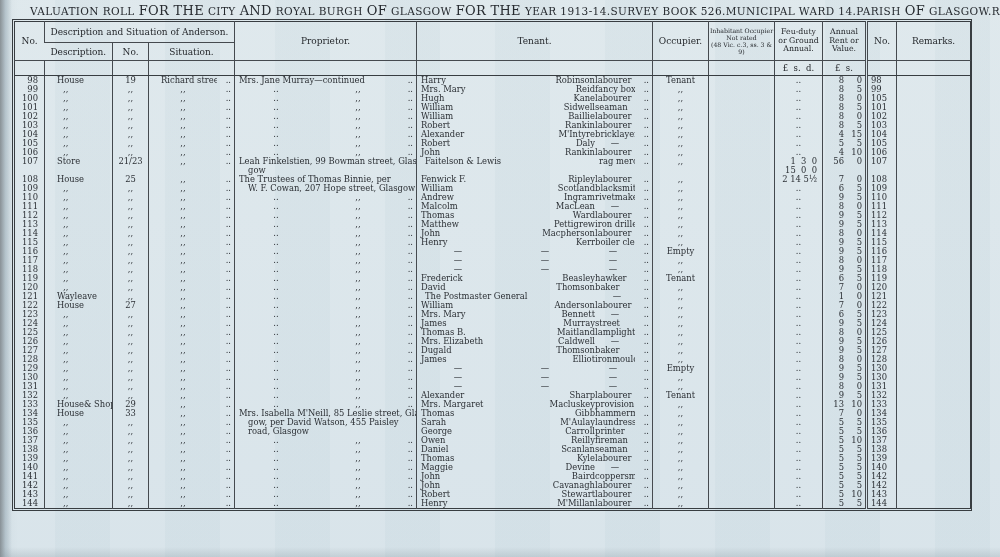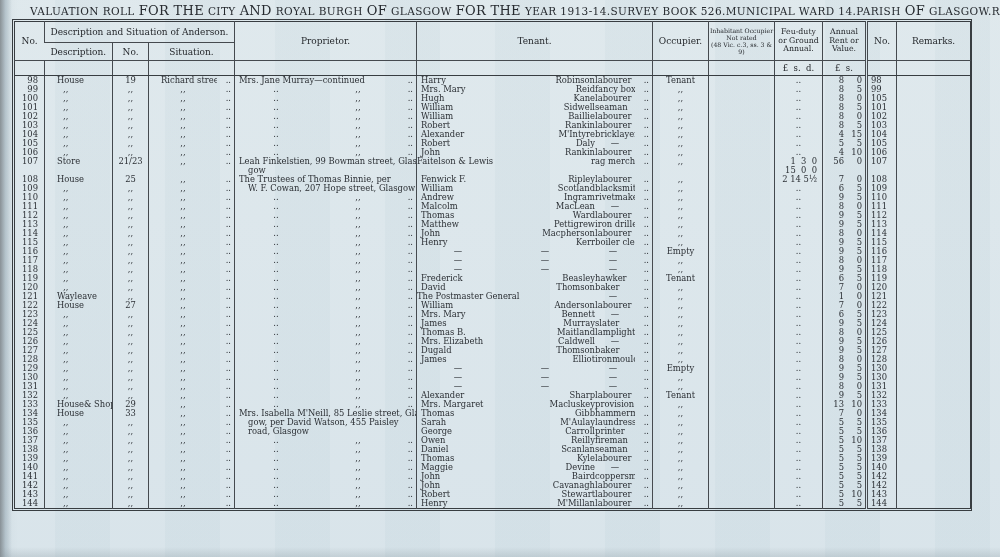--- a/index.html
+++ b/index.html
@@ -44,21 +44,21 @@
   .dn{text-align:center;}
   .cflex{display:flex;}
   .sname{flex:1;padding-left:12px;overflow:hidden;white-space:nowrap;}
   .sname.mid{text-align:center;padding-left:0;}
   .dots{width:14px;text-align:right;padding-right:3px;}
   .pda{flex:1;text-align:center;}
   .pline{padding-left:4px;white-space:nowrap;overflow:hidden;}
   .pline.ind{padding-left:13px;}
   .tf{width:82px;padding-left:4px;overflow:hidden;white-space:nowrap;}
   .tl{width:92px;overflow:hidden;white-space:nowrap;text-align:right;}
-  .tw{width:174px;padding-left:0;overflow:hidden;white-space:nowrap;}
+  .tw{width:174px;padding-left:8px;overflow:hidden;white-space:nowrap;}
   .to{flex:1;overflow:hidden;white-space:nowrap;}
   .ctr{text-align:center !important;padding-left:0 !important;}
   .occ{text-align:center;}
   .fline{text-align:right;padding-right:5px;white-space:pre;}
   .fline.fdots{text-align:center;padding-right:0;}
   .rl{flex:1;text-align:right;}
   .rs{width:18px;text-align:right;padding-right:3px;}
   .no2c{padding-left:3px;}
 </style>
 </head>
@@ -1163,21 +1163,21 @@
               <div class="cflex">
                 <span class="pda">..</span>
                 <span class="pda">,,</span>
                 <span class="dots">..</span>
               </div>
             </td>
             <td>
               <div class="cflex">
                 <span class="tf">James</span>
                 <span class="tl">Murray</span>
-                <span class="to">slater</span>
+                <span class="to">street</span>
                 <span class="dots">..</span>
               </div>
             </td>
             <td class="occ">,,</td>
             <td></td>
             <td>
               <div class="fline fdots">..</div>
             </td>
             <td>
               <div class="cflex">

